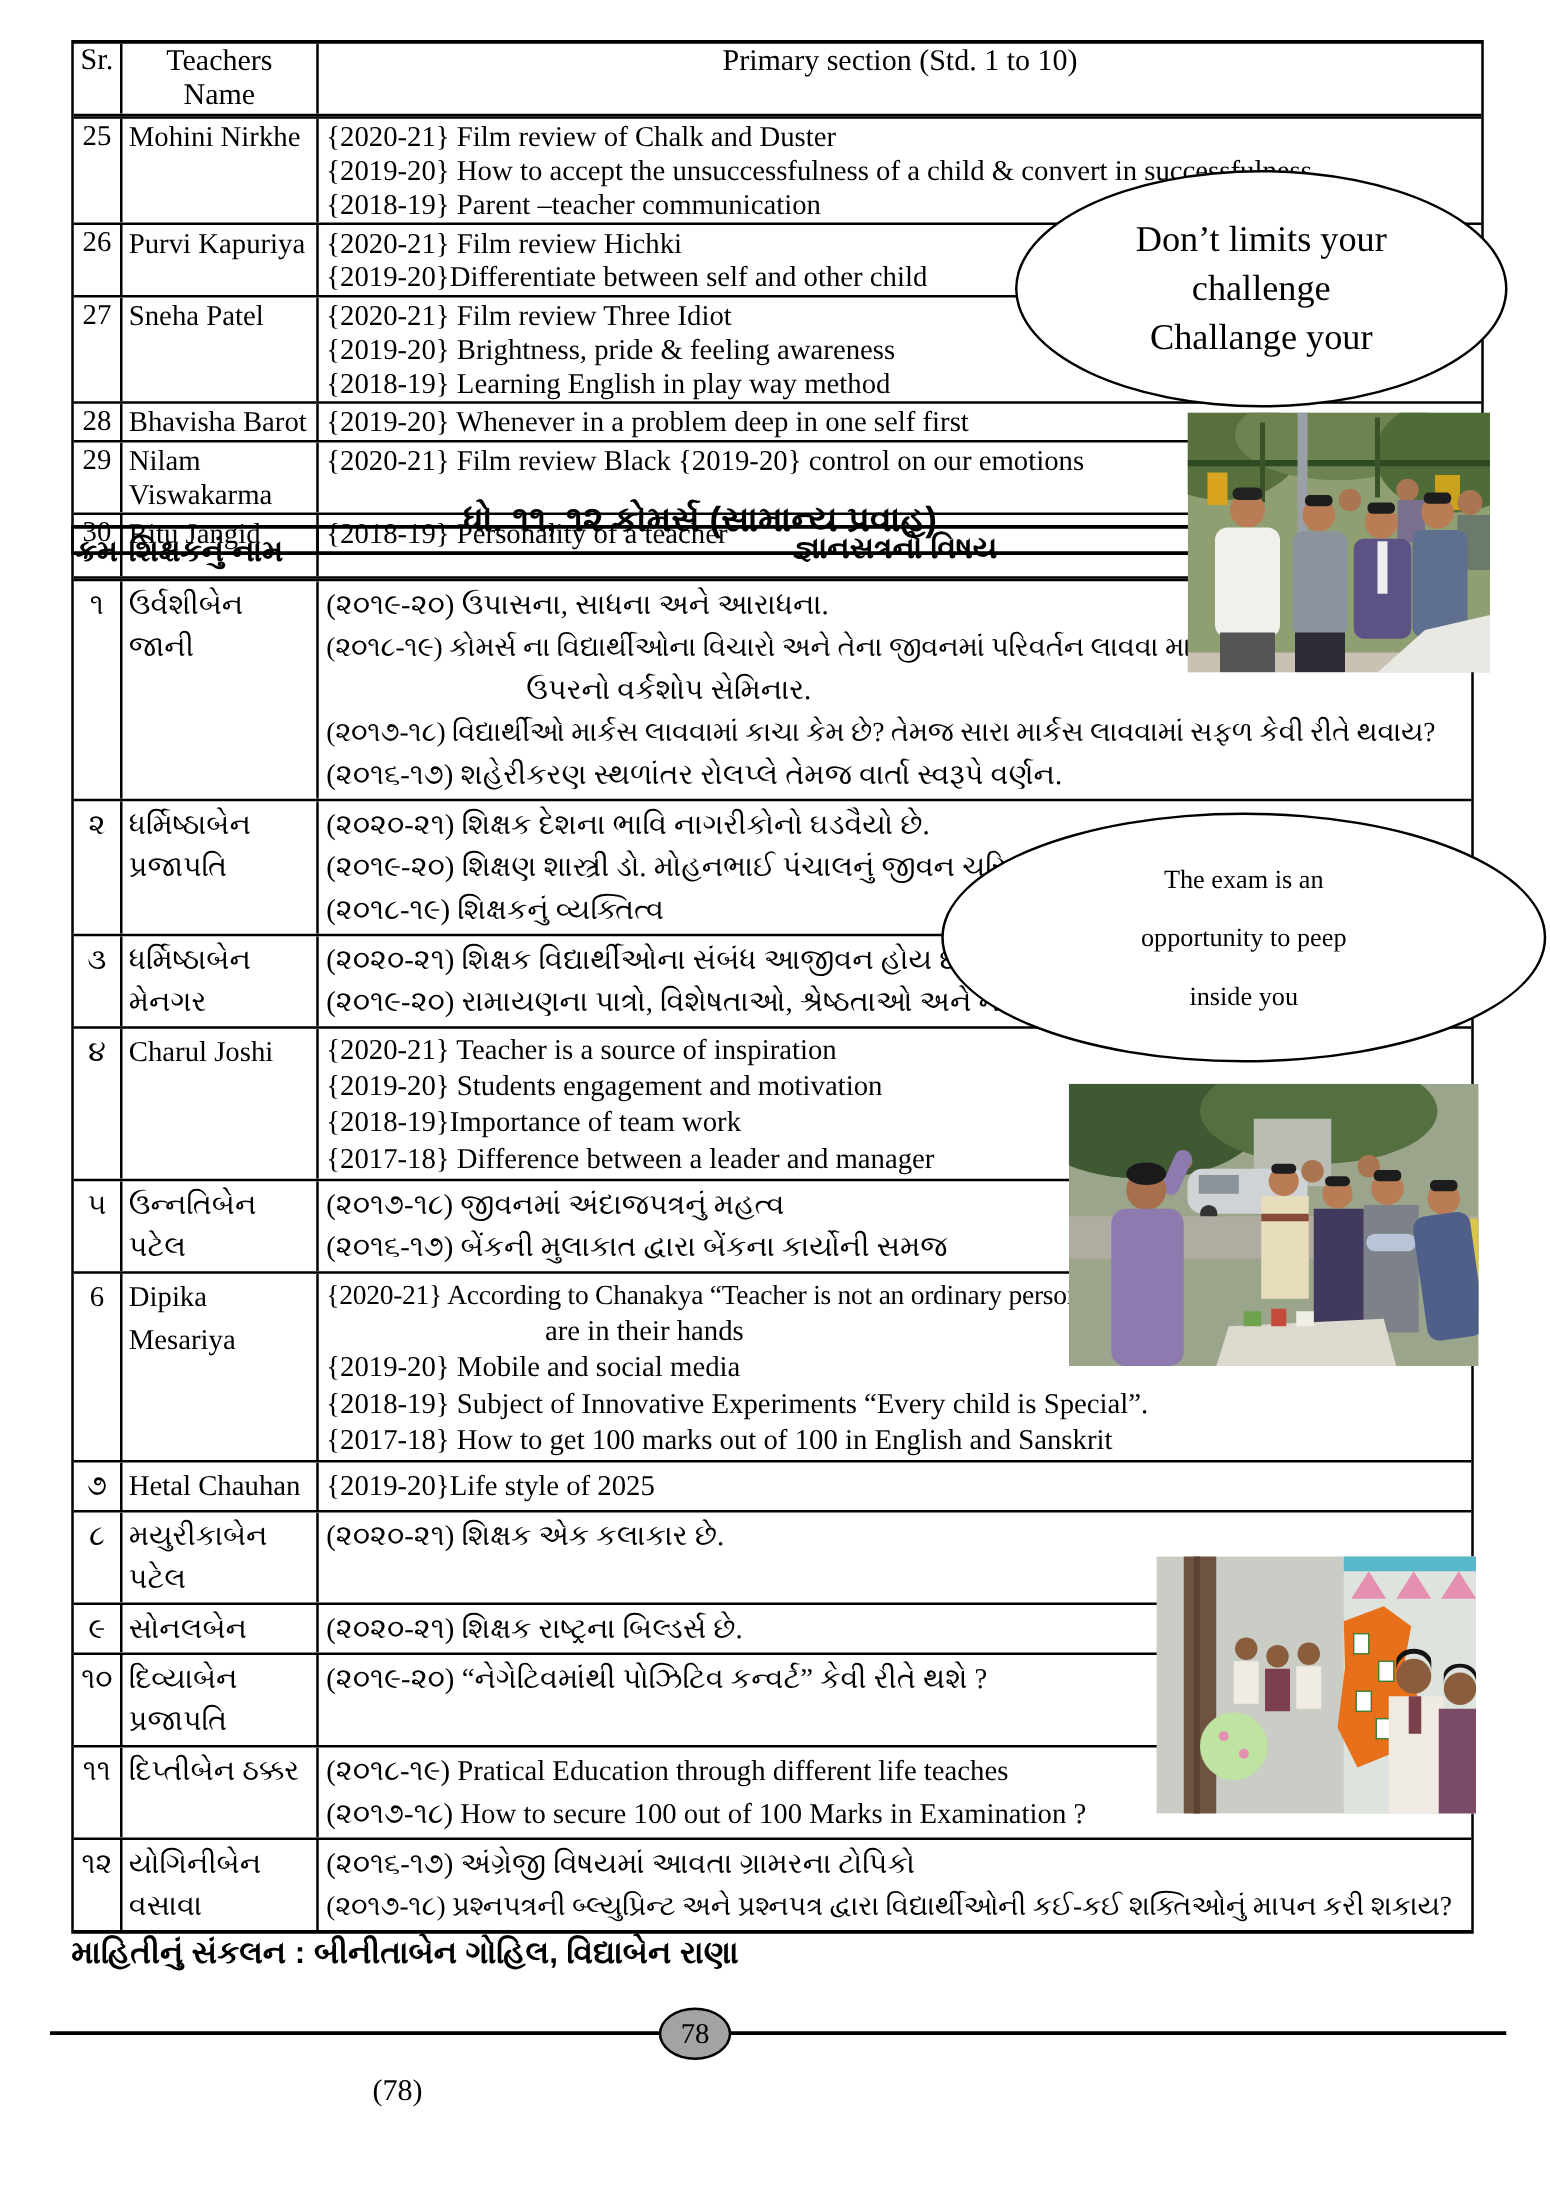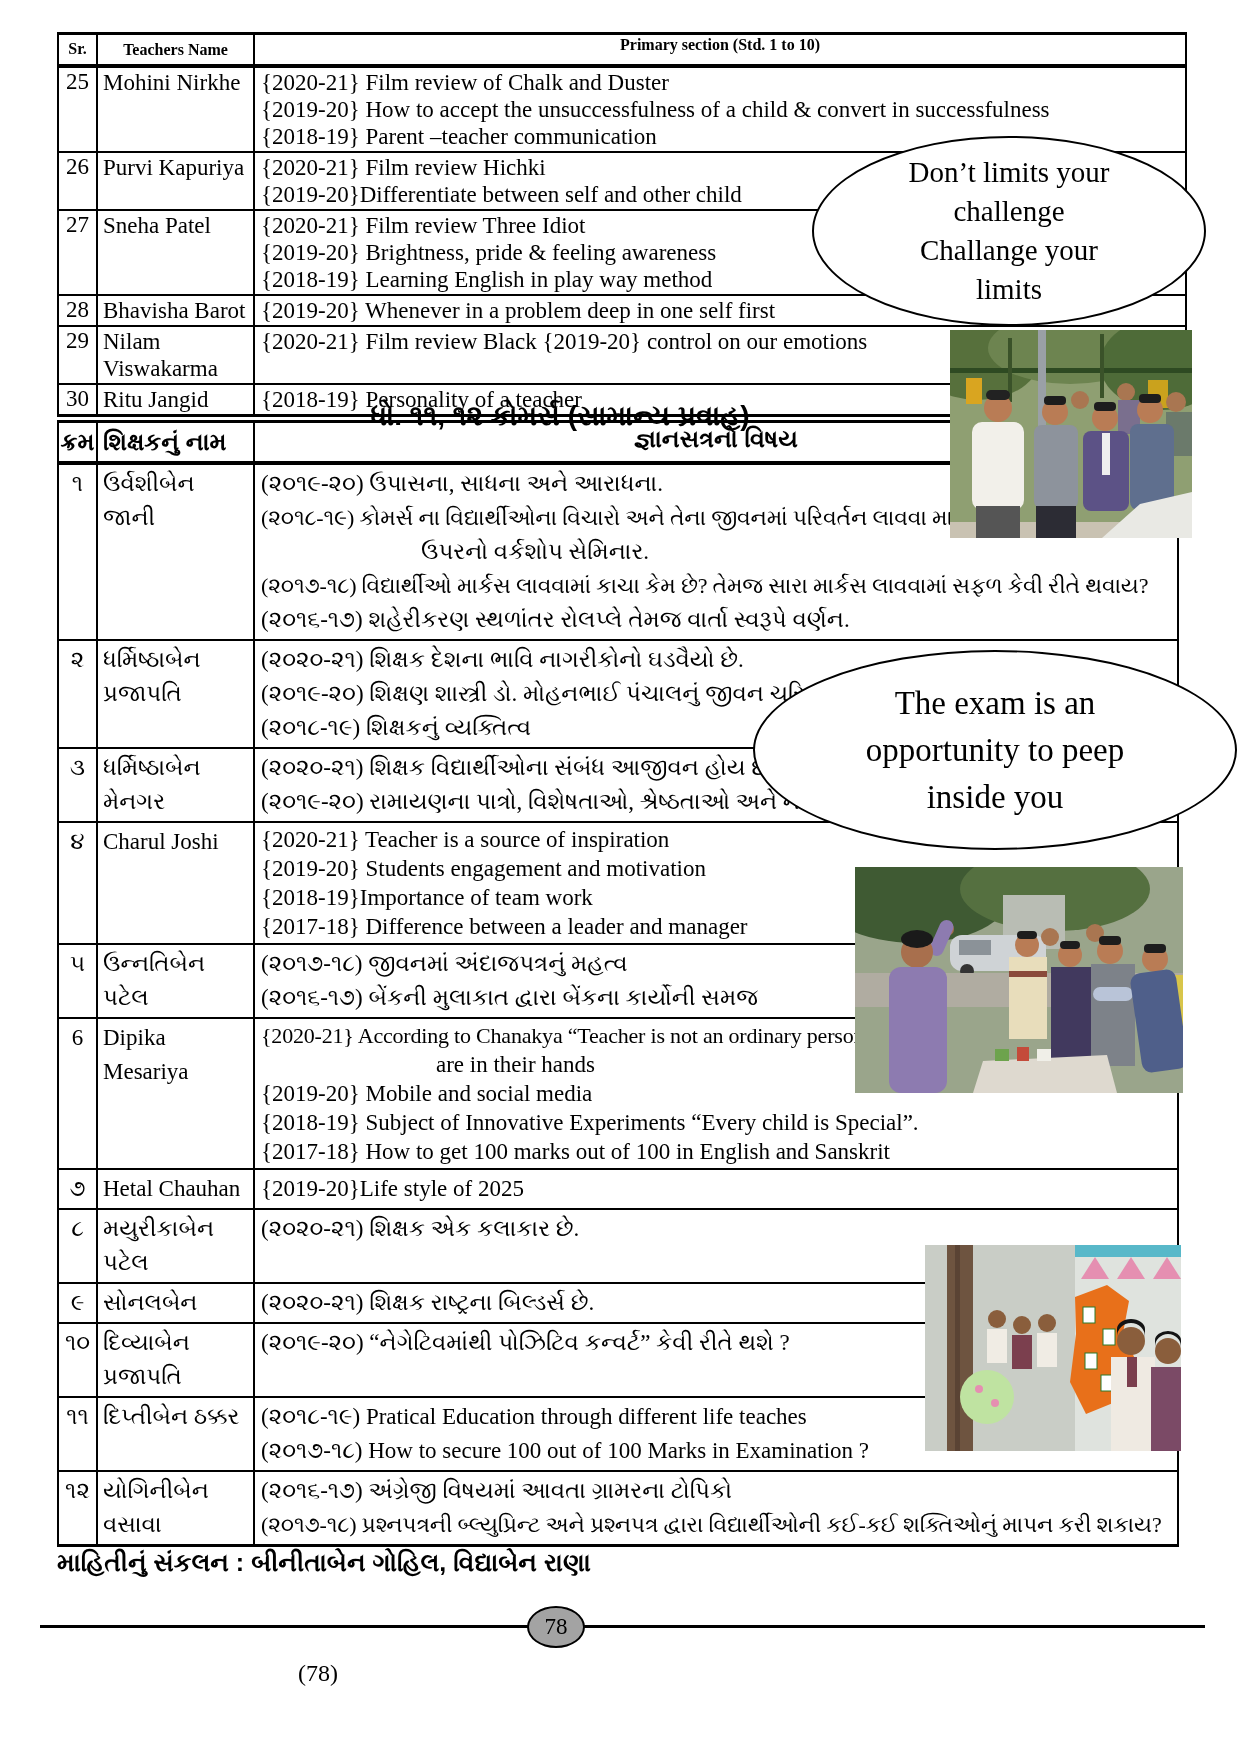--- a/index.html
+++ b/index.html
@@ -12,41 +12,41 @@
 
   .trow { display:flex; border-top:2px solid #000; overflow:hidden; }
   .trow:first-child { border-top:none; }
   .thead { border-bottom:2px solid #000; }
 
   .c1 { flex:0 0 39px; border-right:2px solid #000; text-align:center; }
   .c2 { flex:0 0 157px; border-right:2px solid #000; padding:1px 5px; }
   .c3 { flex:1 1 auto; padding:1px 6px; overflow:hidden; }
 
   #table1 .line, #table1 .c1, #table1 .c2 { line-height:27px; }
-  #table1 .thead { font-size:16px;font-weight:bold; }
+  #table1 .thead { font-size:24px; }
   #table1 .thead .c3 { text-align:center; }
   .line { white-space:nowrap; }
   .c2 { white-space:normal; }
 
   #table2 .line, #table2 .c1, #table2 .c2 { line-height:34px; }
   #table2 .c1, #table2 .c2, #table2 .c3 { padding-top:2px; padding-bottom:2px; }
   #table2 .thead { font-family:"Liberation Sans", sans-serif; font-weight:700; font-size:24px; }
   #table2 .thead .c3 { text-align:center; }
   #table2 .line.en { line-height:29px; }
   #table2 .line.tight { font-size:22px; letter-spacing:-0.2px; }
   .indent1 { padding-left:160px; }
   .indent2 { padding-left:175px; }
 
   #heading2 { position:absolute; left:45px; top:399px; width:1030px; text-align:center;
               font-family:"Liberation Sans", sans-serif; font-weight:700; font-size:28px; line-height:34px; }
 
   .callout { position:absolute; border:2px solid #000; border-radius:50%; background:#fff; z-index:6;
              display:flex; flex-direction:column; justify-content:center; text-align:center; }
   #callout1 { left:812px; top:136px; width:394px; height:190px; font-size:29px; line-height:39px; }
-  #callout2 { left:753px; top:650px; width:484px; height:200px; font-size:33px; line-height:47px; }
+  #callout2 { left:753px; top:650px; width:484px; height:200px; font-size:21px; line-height:47px; }
 
   .photo { position:absolute; z-index:5; overflow:hidden; }
   #photo1 { left:950px; top:330px; width:242px; height:208px; }
   #photo2 { left:855px; top:867px; width:328px; height:226px; }
   #photo3 { left:925px; top:1245px; width:256px; height:206px; }
   .photo svg { display:block; width:100%; height:100%; }
 
   #footer-credit { position:absolute; left:57px; top:1548px; width:1130px; text-align:left;
                    font-family:"Liberation Sans", sans-serif; font-weight:700; font-size:25px; }
   #footer-rule { position:absolute; left:40px; top:1625px; width:1165px; border-top:3px solid #000; }
@@ -233,21 +233,20 @@
       <div class="line">(૨૦૧૬-૧૭)  અંગ્રેજી વિષયમાં આવતા ગ્રામરના ટોપિકો</div>
       <div class="line tight">(૨૦૧૭-૧૮) પ્રશ્નપત્રની બ્લ્યુપ્રિન્ટ અને પ્રશ્નપત્ર દ્વારા વિદ્યાર્થીઓની કઈ-કઈ શક્તિઓનું માપન કરી શકાય?</div>
     </div>
   </div>
 </div>
 
 <div class="callout" id="callout1">
   <div>Don’t limits your</div>
   <div>challenge</div>
   <div>Challange your</div>
-  <div>limits</div>
 </div>
 
 <div class="callout" id="callout2">
   <div>The exam is an</div>
   <div>opportunity to peep</div>
   <div>inside you</div>
 </div>
 
 <div class="photo" id="photo1">
   <svg viewBox="0 0 242 208">

